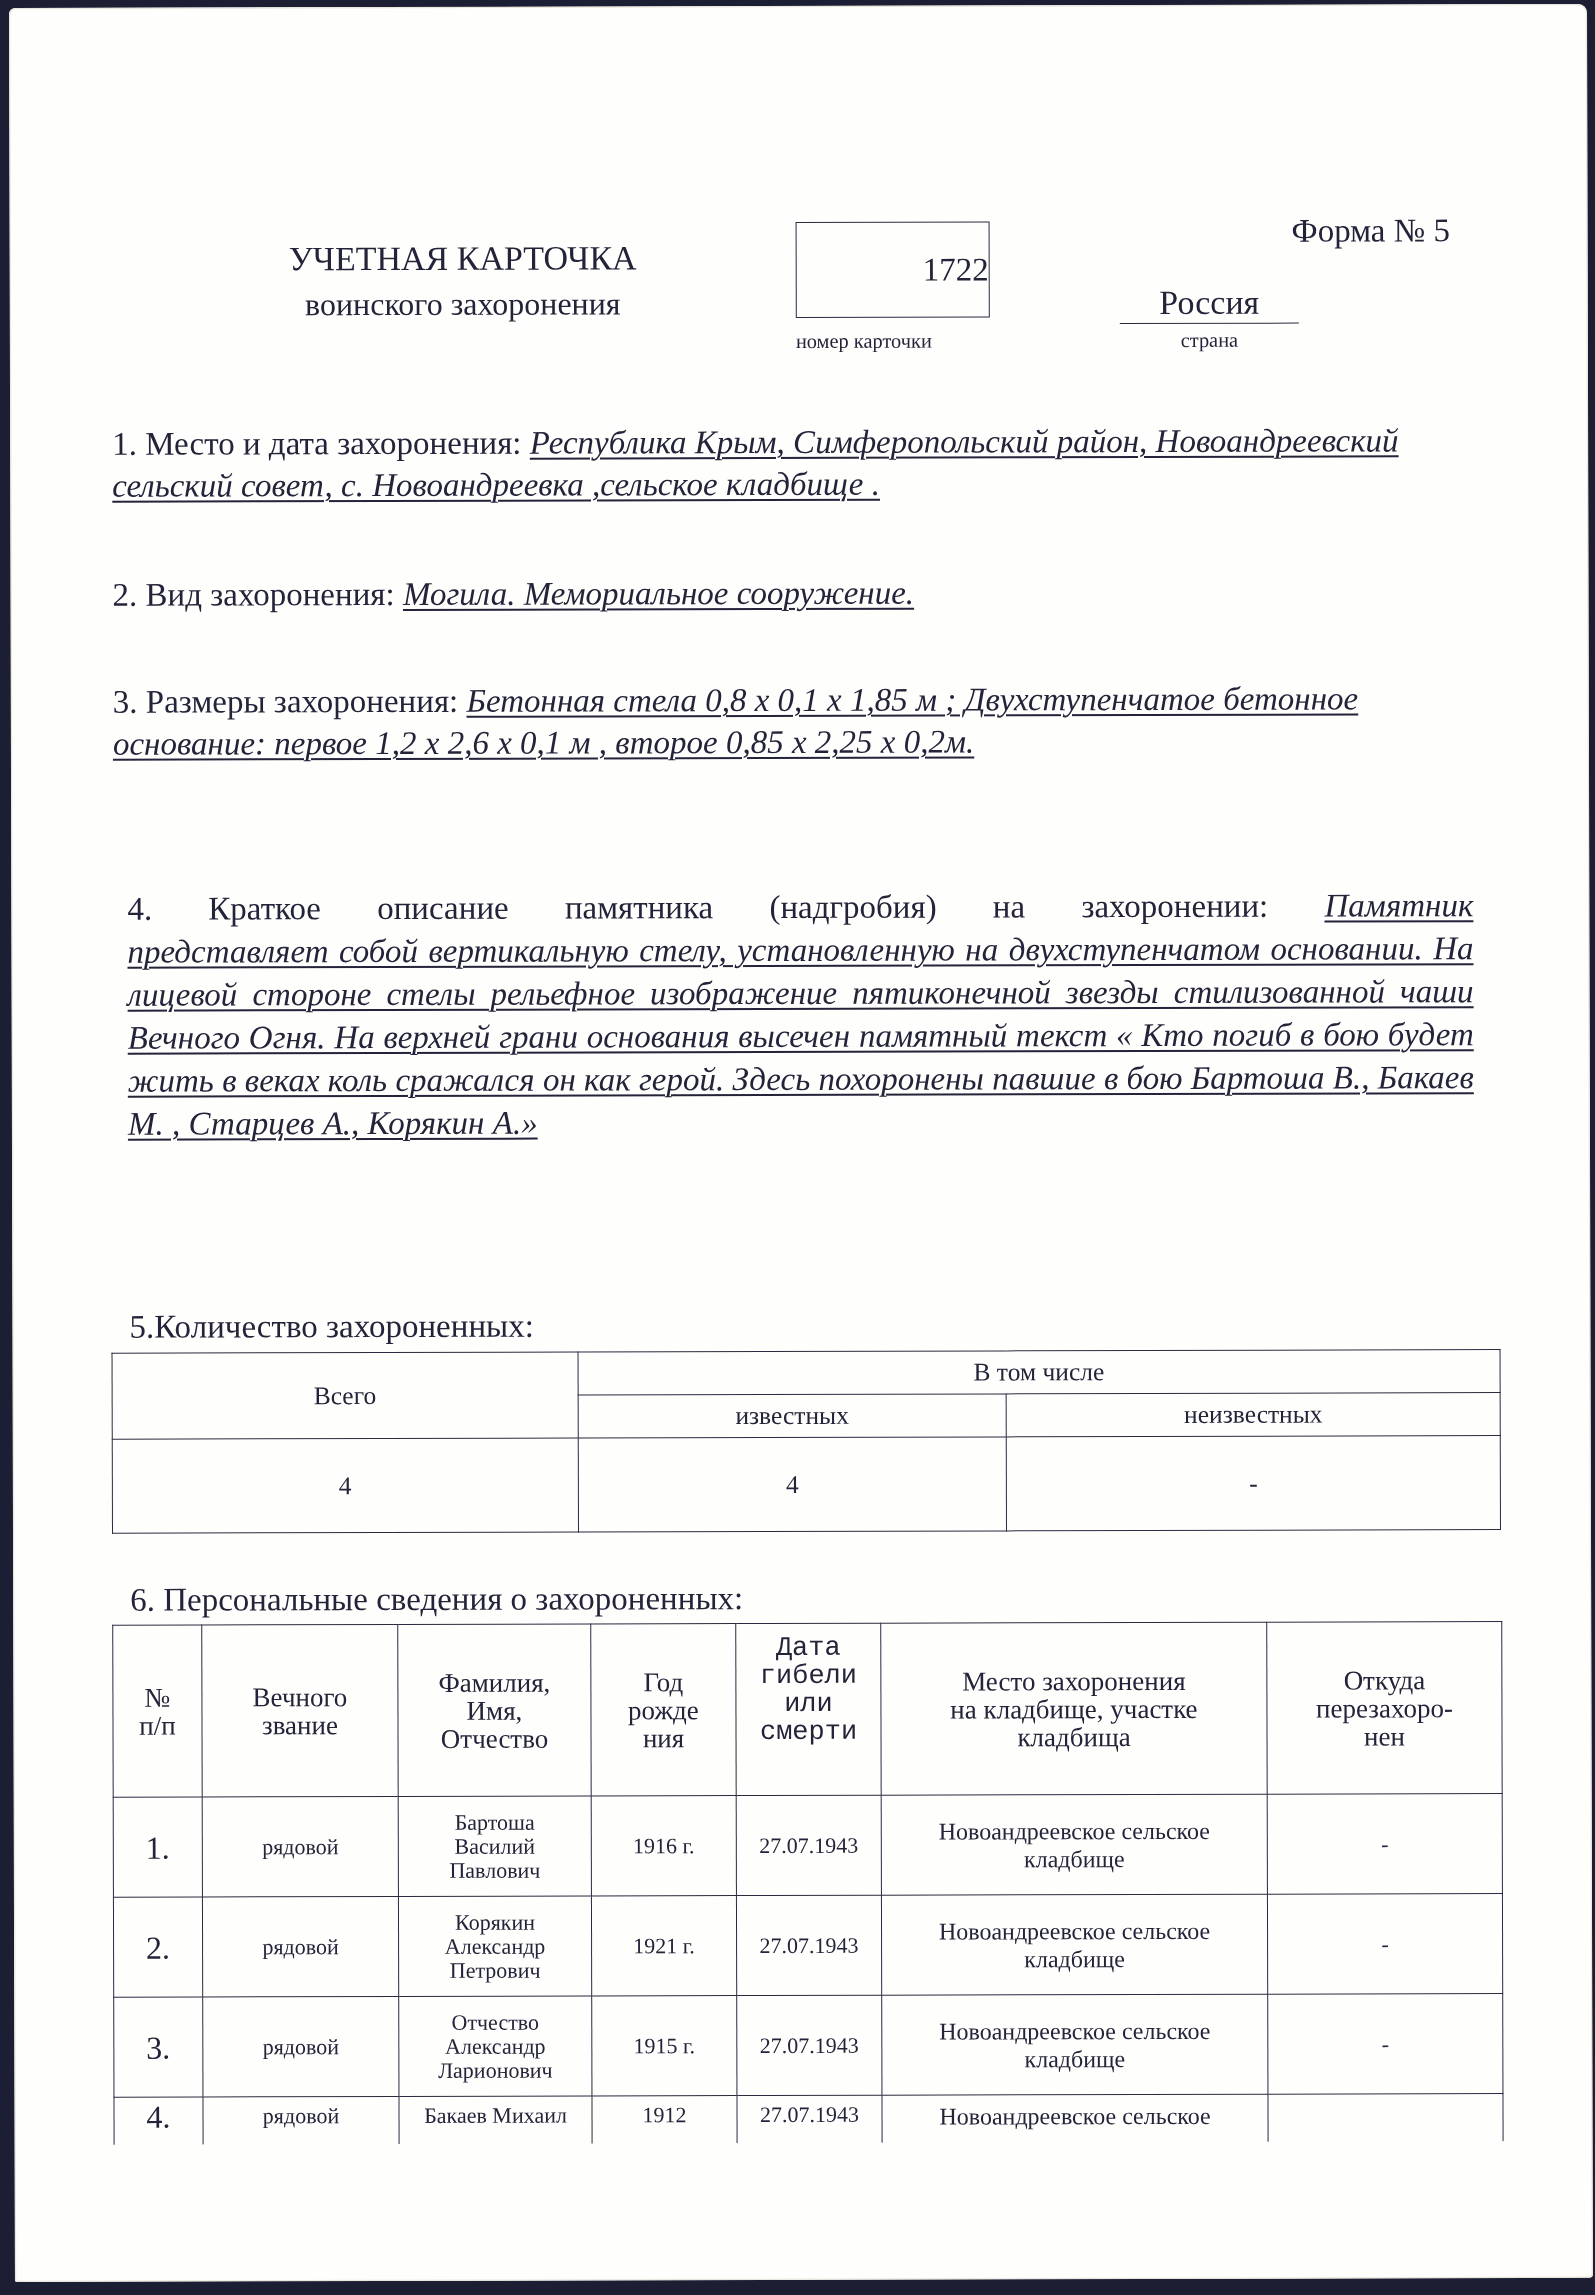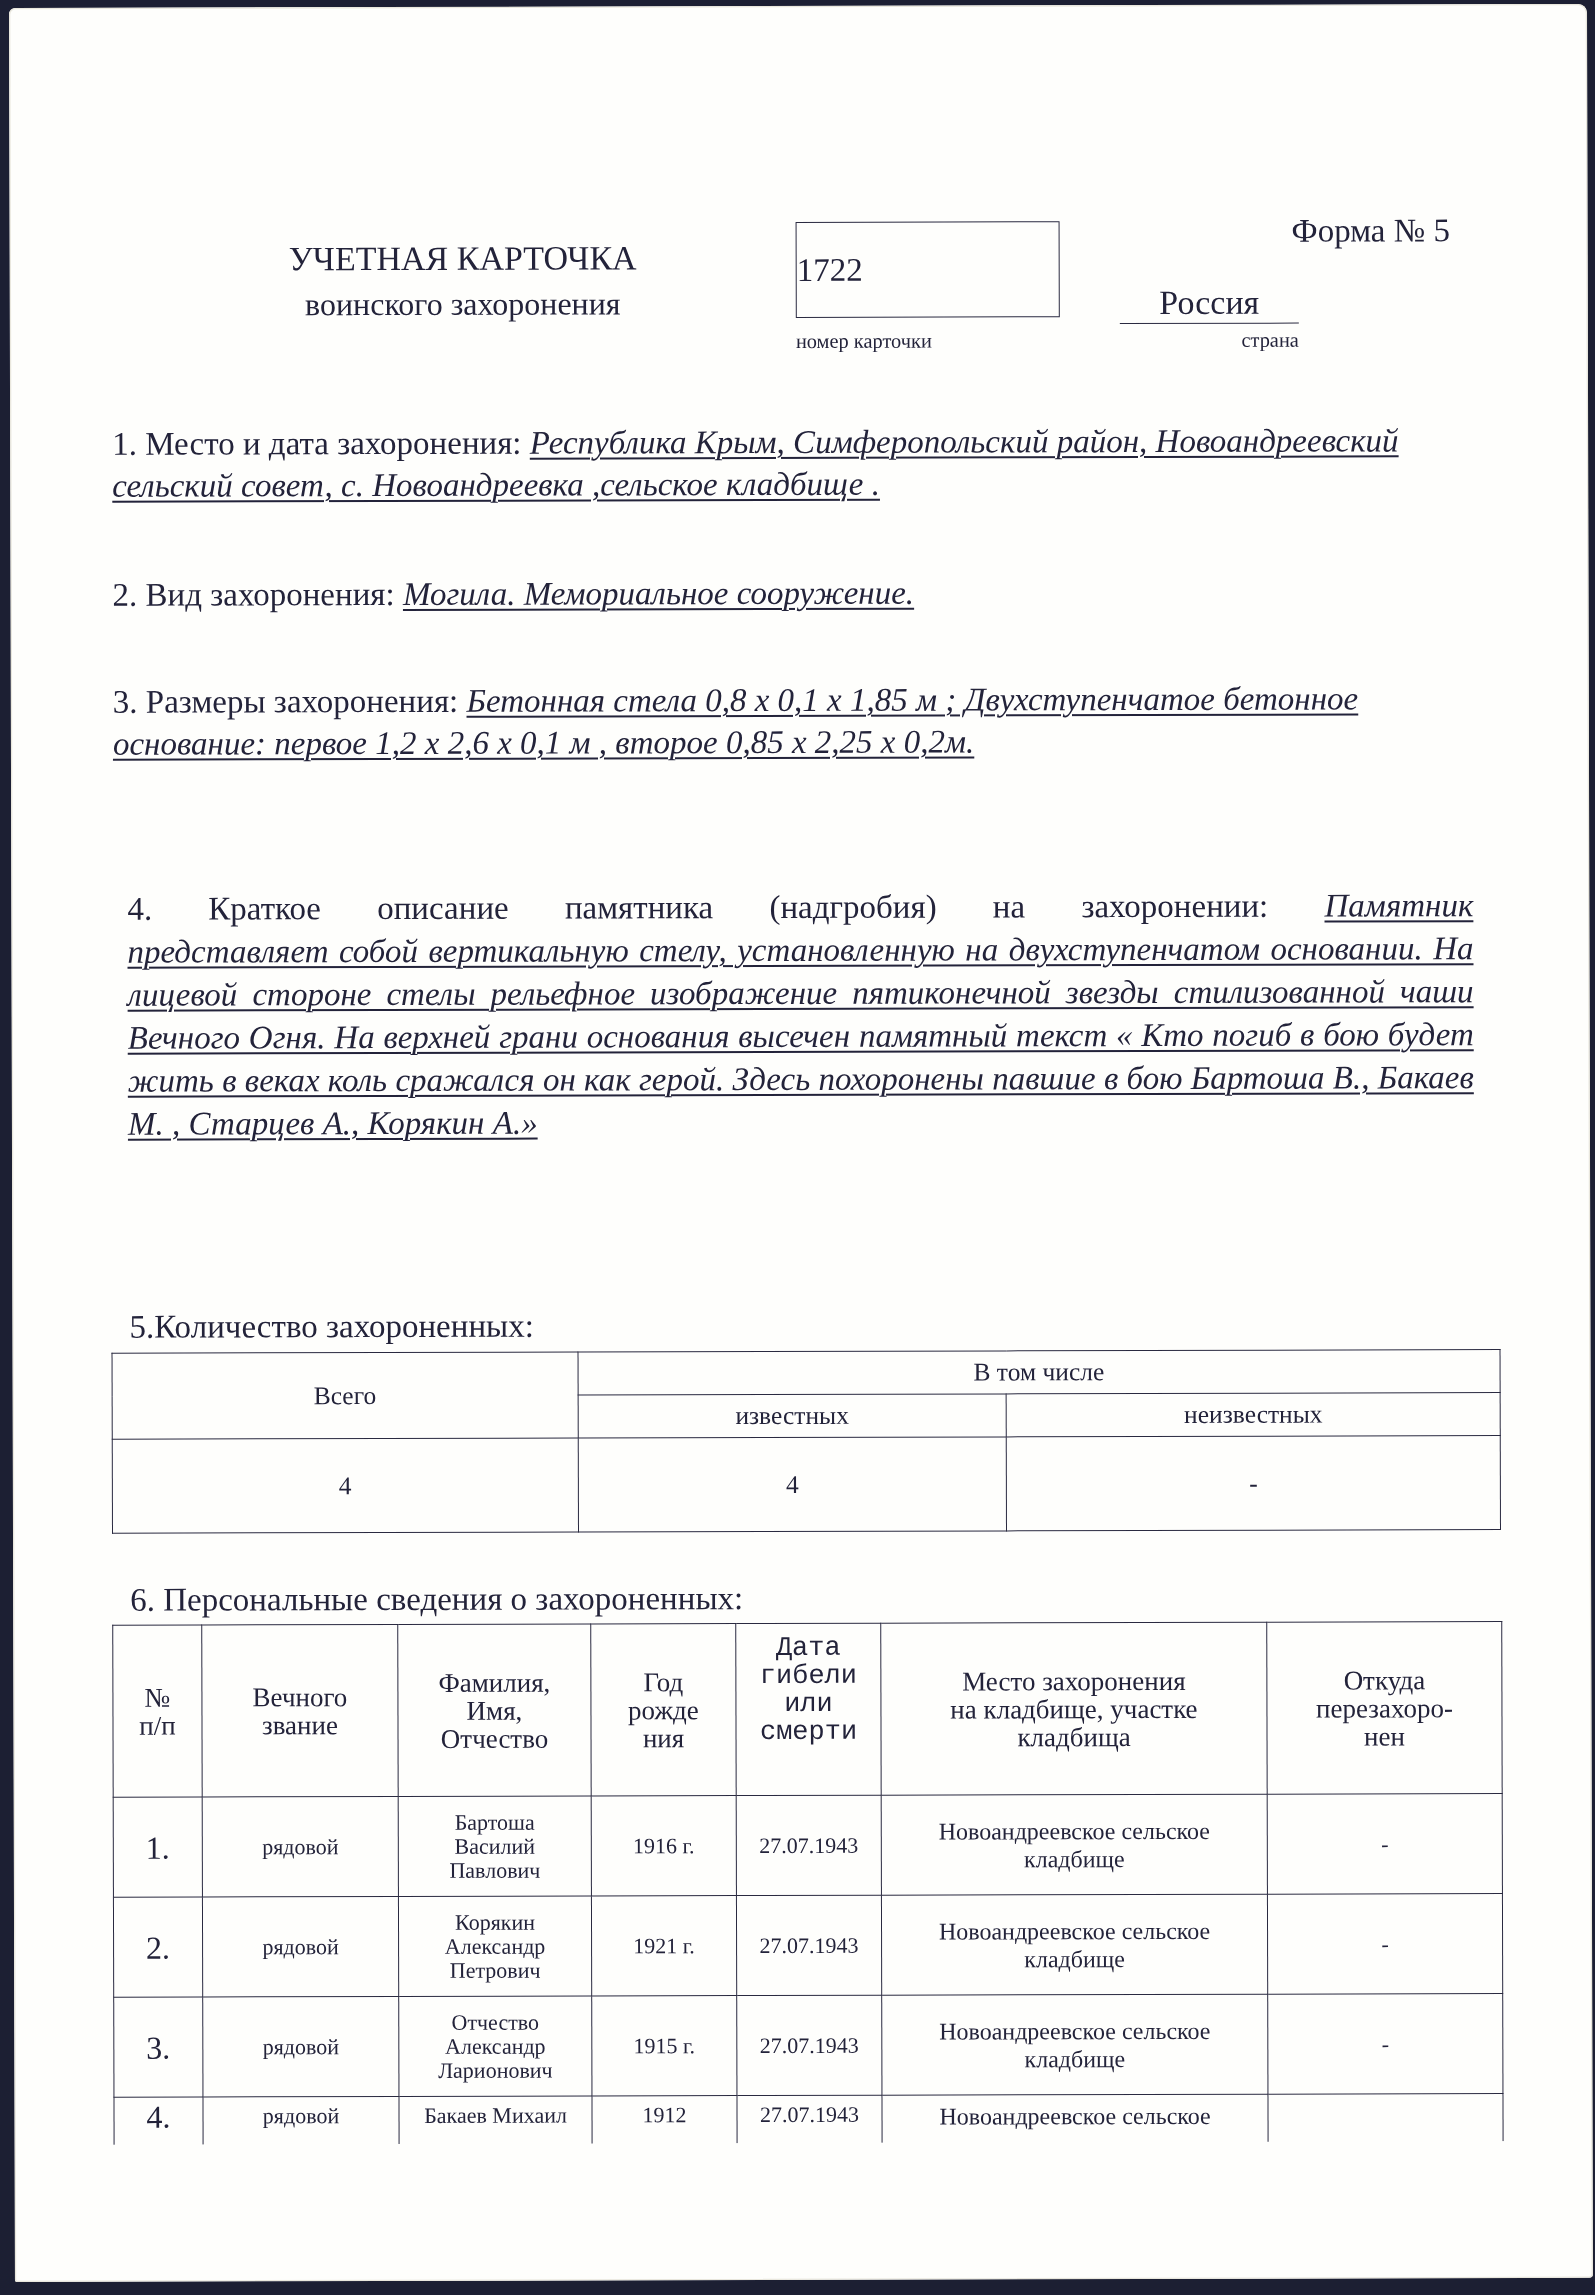--- a/index.html
+++ b/index.html
@@ -12,26 +12,26 @@
   .page {
     position: absolute; left: 9px; top: 7.7px; width: 1578px; height: 2274px;
     background: #fefefc; border-radius: 6.4px 9px 3.8px 2.6px;
     box-shadow: inset 0 0 0 1.3px #e9e7dd;
     transform: rotate(-0.15deg); transform-origin: top left;
   }
   .abs { position: absolute; }
   .form-no { left: 1282px; top: 163px; font-size: 33px; margin-top: 45px; }
   .card-title { left: 230px; top: 231px; width: 446px; text-align: center; font-size: 34px; line-height: 42px; }
   .card-sub { left: 230px; top: 279px; width: 446px; text-align: center; font-size: 32px; }
-  .card-box { left: 786px; top: 216px; width: 264px; height: 96px; border: 1.9px solid #2a2a40; box-sizing: border-box;
-              display: flex; align-items: center; justify-content: flex-start; font-size: 33px; }
+  .card-box { left: 786px; top: 216px; width: 194px; height: 96px; border: 1.9px solid #2a2a40; box-sizing: border-box;
+              display: flex; align-items: center; justify-content: flex-end; font-size: 33px; }
   .card-box-label { left: 786px; top: 324px; width: 236px; font-size: 20.4px; }
   .country { left: 1110px; top: 279px; width: 179px; text-align: center; font-size: 34px;
              border-bottom: 1.9px solid #2a2a40; padding-bottom: 1.3px; }
-  .country-label { left: 1110px; top: 324px; width: 179px; text-align: right; font-size: 20.4px; }
+  .country-label { left: 1110px; top: 324px; width: 179px; text-align: center; font-size: 20.4px; }
 
   .para { font-size: 33px; line-height: 42px; }
   .val { font-style: italic; text-decoration: underline; text-decoration-thickness: 1.9px; text-underline-offset: 3.8px; }
   .p1 { left: 102px; top: 415px; width: 1339px; }
   .p2 { left: 102px; top: 566px; width: 1339px; }
   .p3 { left: 102px; top: 673px; width: 1339px; }
   .p4 { left: 116px; top: 880px; width: 1346px; text-align: justify; line-height: 43px; }
   .p4 .lbl { word-spacing: 27px; }
 
   .sec5 { left: 117px; top: 1301px; font-size: 33px; }

